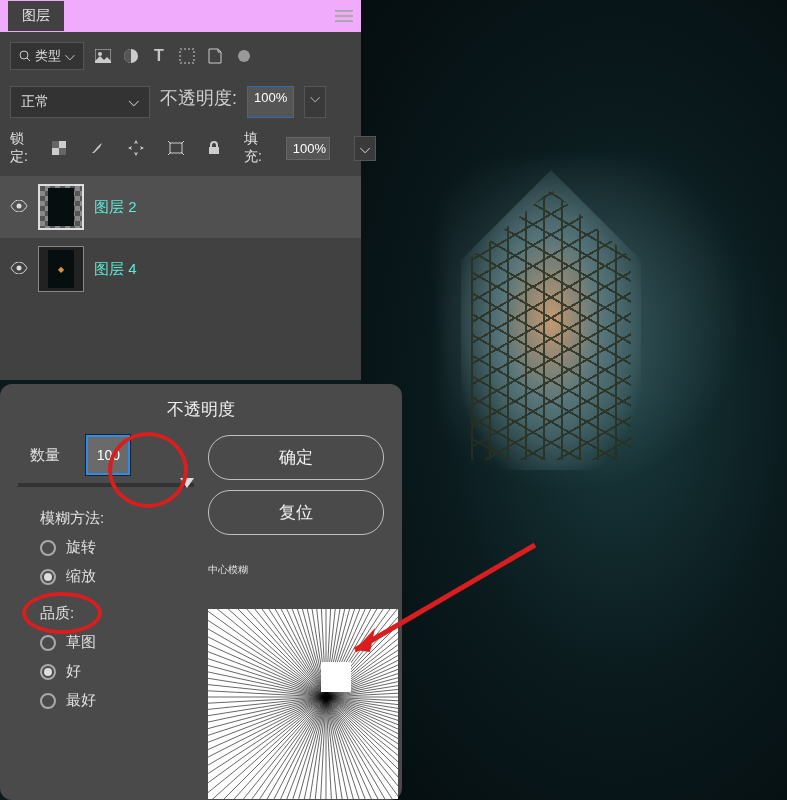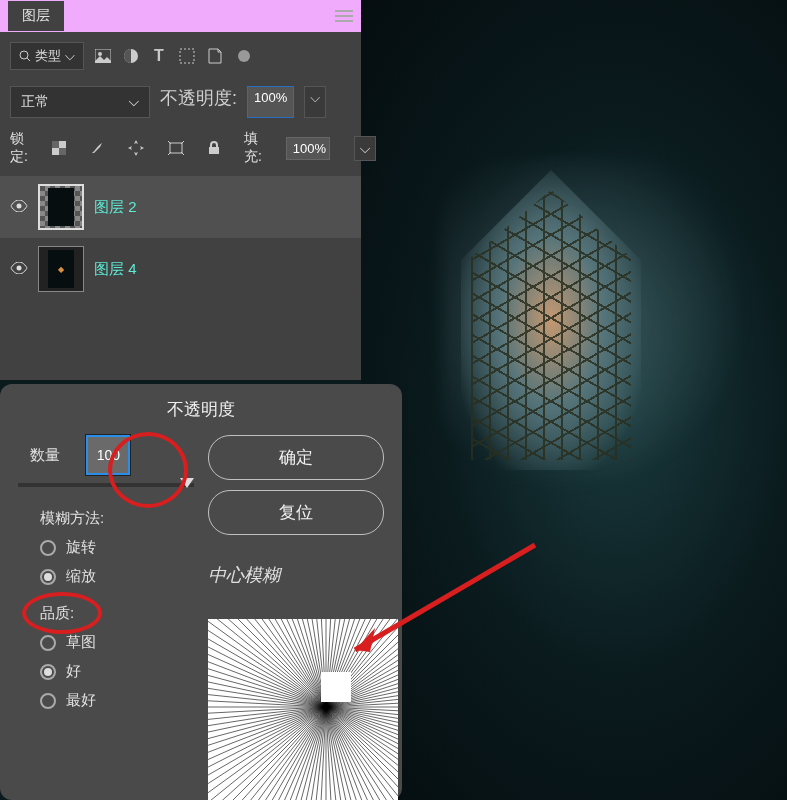--- a/index.html
+++ b/index.html
@@ -149,21 +149,21 @@
   border: 2px solid #aaa; display:flex; align-items:center; justify-content:center;
 }
 .radio-outer.checked .radio-inner { width: 8px; height:8px; border-radius:50%; background:#ddd; }
 
 .btn {
   background: transparent; border: 1.5px solid #c0c0c0;
   border-radius: 22px; padding: 10px 0; text-align: center;
   font-size: 17px; color: #f0f0f0;
 }
 
-.center-blur-label { font-size: 18px; margin-bottom: 22px; font-style: italic; }
+.center-blur-label { font-size: 10px; margin-bottom: 22px; }
 .preview-box {
   width: 190px; height: 190px; background: #fff; position: relative; overflow: hidden;
 }
 .preview-box svg { position:absolute; inset:0; }
 
 
 .circle-anno {
   position: absolute; border: 4px solid #d81e1e; border-radius: 50%;
   pointer-events: none;
 }

